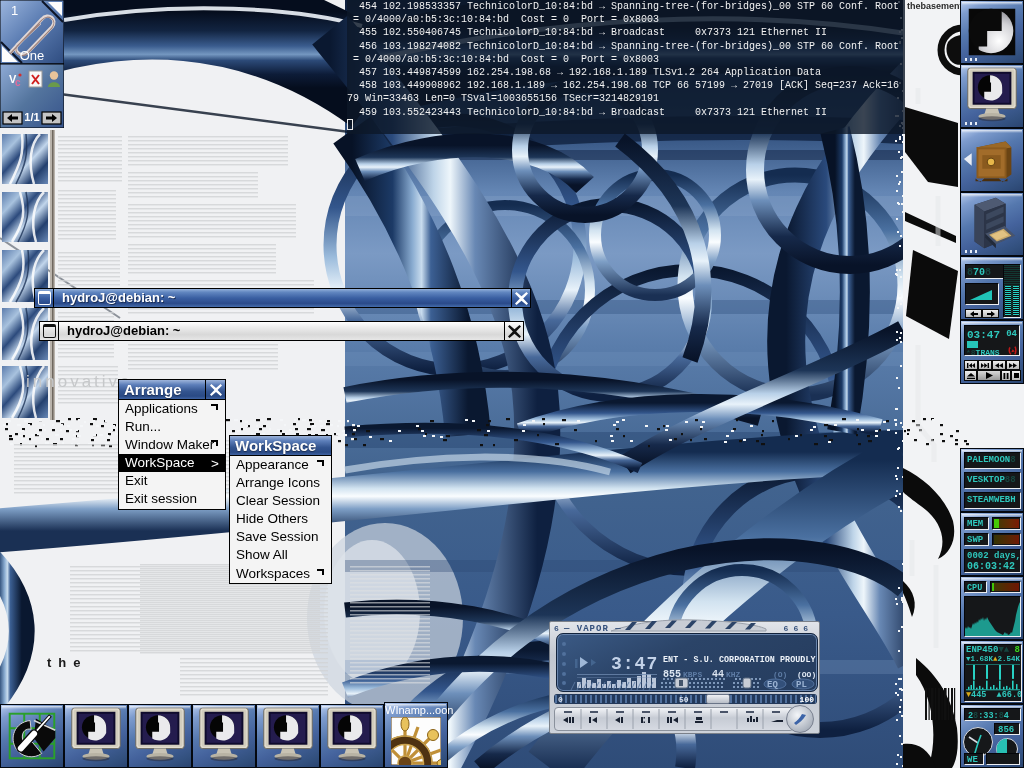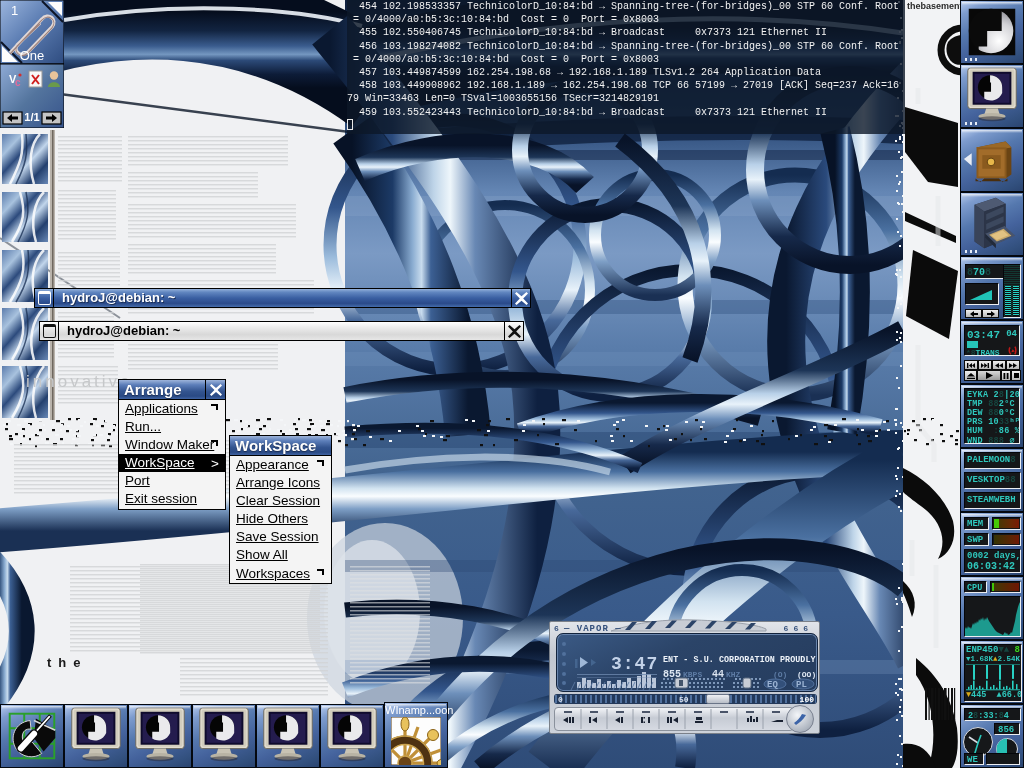--- a/index.html
+++ b/index.html
@@ -7,21 +7,21 @@
 .ptxt{position:absolute;background:repeating-linear-gradient(to bottom,#cfd1d3 0px,#d3d5d7 1px,rgba(0,0,0,0) 2px,rgba(0,0,0,0) 4px);opacity:.8;}
 .ptxt2{position:absolute;background:repeating-linear-gradient(to bottom,#dcdee0 0px,#e0e2e4 1px,rgba(0,0,0,0) 2px,rgba(0,0,0,0) 4px);opacity:.6;}
 
 .tbar{position:absolute;height:20px;border:1px solid #000;box-sizing:border-box;display:flex;}
 .tbtn{width:19px;height:18px;flex:0 0 19px;display:flex;align-items:center;justify-content:center;box-sizing:border-box;}
 .ttxt{flex:1;display:flex;align-items:center;padding-left:8px;font:bold 13px/18px "Liberation Sans",sans-serif;white-space:nowrap;overflow:hidden;}
 
 .menu{position:absolute;background:#f4f4f4;border:1px solid #000;box-sizing:border-box;}
 .mtitle{height:20px;border-bottom:1px solid #000;display:flex;box-sizing:border-box;}
 .mtitletxt{flex:1;font:bold 15px/19px "Liberation Sans",sans-serif;color:#fff;padding-left:5px;text-shadow:0 1px 1px #1a2c50;}
-.mitem{height:18.1px;font:13.5px/18px "Liberation Sans",sans-serif;color:#000;padding-left:6px;position:relative;white-space:nowrap;text-decoration:underline;}
+.mitem{height:18.1px;font:13.5px/18px "Liberation Sans",sans-serif;color:#000;padding-left:6px;position:relative;white-space:nowrap;}
 .marr{position:absolute;right:7px;top:4px;width:7px;height:7px;}
 .marr:before{content:"";position:absolute;left:0;top:0;width:7px;height:2px;background:#000;}
 .marr:after{content:"";position:absolute;right:0;top:0;width:2px;height:6px;background:#000;}
 .tile{position:absolute;width:64px;height:64px;box-sizing:border-box;background:linear-gradient(155deg,#b8ccee 0%,#7e9cce 15%,#5578ae 40%,#44629c 62%,#32507e 88%,#2a4470 100%);border:1px solid #04080f;}
 .tile .shine{position:absolute;left:1px;top:1px;right:1px;height:3px;background:linear-gradient(to bottom,rgba(255,255,255,.75),rgba(255,255,255,0));}
 .lp{position:absolute;background:#151719;border:1px solid;border-color:#04060a #eceef2 #eceef2 #04060a;box-sizing:border-box;overflow:hidden;}
 .lt{position:absolute;font-family:"Liberation Mono",monospace;font-weight:bold;color:#2ec7bc;white-space:pre;}
 .gh{color:#16453f;}
 .btn{position:absolute;background:linear-gradient(to bottom,#efefef,#b8b8b8);border:1px solid #0a0a0a;box-sizing:border-box;display:flex;align-items:center;justify-content:center;}
 .dots3{position:absolute;left:3px;bottom:2px;width:14px;height:3px;background:
@@ -803,21 +803,21 @@
   <div style="width:19px;border-left:1px solid #000;display:flex;align-items:center;justify-content:center;">
    <svg width="12" height="12" viewBox="0 0 13 13">
             <path d="M1.5,0 L6.5,4.2 L11.5,0 L13,1.5 L8.2,6.5 L13,11.5 L11.5,13 L6.5,8.8 L1.5,13 L0,11.5 L4.8,6.5 L0,1.5 Z" fill="#fff"></path>
           </svg>
   </div>
  </div>
  <div class="mitem">Applications<span class="marr"></span></div>
  <div class="mitem">Run...</div>
  <div class="mitem">Window Maker<span class="marr"></span></div>
  <div class="mitem" style="background:#000;color:#fff;">WorkSpace<span style="position:absolute;right:6px;top:1px;">&gt;</span></div>
- <div class="mitem">Port</div>
+ <div class="mitem">Exit</div>
  <div class="mitem">Exit session</div>
 </div>
 
 <div class="menu" style="left:229px;top:435px;width:103px;z-index:5;">
  <div class="mtitle" style="background:linear-gradient(to bottom,#9db4da 0%,#5d7fba 25%,#33548f 60%,#2a4a85 85%,#3f63a3 100%);">
   <div class="mtitletxt">WorkSpace</div>
  </div>
  <div class="mitem">Appearance<span class="marr"></span></div>
  <div class="mitem">Arrange Icons</div>
  <div class="mitem">Clear Session</div>
@@ -1029,31 +1029,20 @@
           <path d="M0.5,0 h1.8v6h-1.8z M3.7,0 h1.8v6h-1.8z" fill="#000"></path>
         </svg>
       </div>
  <div class="btn" style="left:50px;top:49px;width:10px;height:11px;">
         <svg width="5" height="5" viewBox="0 0 5 5">
           <rect width="5" height="5" fill="#000"></rect>
         </svg>
       </div>
 </div>
 
-<div class="tile" style="left:960px;top:384px;z-index:6">
-      <div class="shine"></div>
- <div class="lp" style="left:3px;top:3px;width:56px;height:56px;">
-  <span class="lt" style="left:2px;top:1px;font-size:8.5px;letter-spacing:.2px;">EYKA 2<span class="gh">8</span>|20</span>
-  <span class="lt" style="left:2px;top:10px;font-size:8.5px;letter-spacing:.2px;">TMP <span class="gh">88</span>2°C</span>
-  <span class="lt" style="left:2px;top:19px;font-size:8.5px;letter-spacing:.2px;">DEW <span class="gh">88</span>0°C</span>
-  <span class="lt" style="left:2px;top:28px;font-size:8.5px;letter-spacing:.2px;">PRS 10<span class="gh">33</span>ʰᴾ</span>
-  <span class="lt" style="left:2px;top:37px;font-size:8.5px;letter-spacing:.2px;">HUM  <span class="gh">:</span>86 %</span>
-  <span class="lt" style="left:2px;top:46px;font-size:8.5px;letter-spacing:.2px;">WND <span class="gh">888</span> ⌀</span>
- </div>
-</div>
 
 <div class="tile" style="left:960px;top:448px;z-index:6">
       <div class="shine"></div>
  <div class="lp" style="left:3px;top:3px;width:57px;height:17px;">
         <span class="lt" style="left:2px;top:2px;font-size:9px;">PALEMOON<span class="gh">8</span></span>
       </div>
  <div class="lp" style="left:3px;top:23px;width:57px;height:17px;">
         <span class="lt" style="left:2px;top:2px;font-size:9px;">VESKTOP<span class="gh">88</span></span>
       </div>
  <div class="lp" style="left:3px;top:43px;width:57px;height:17px;">

